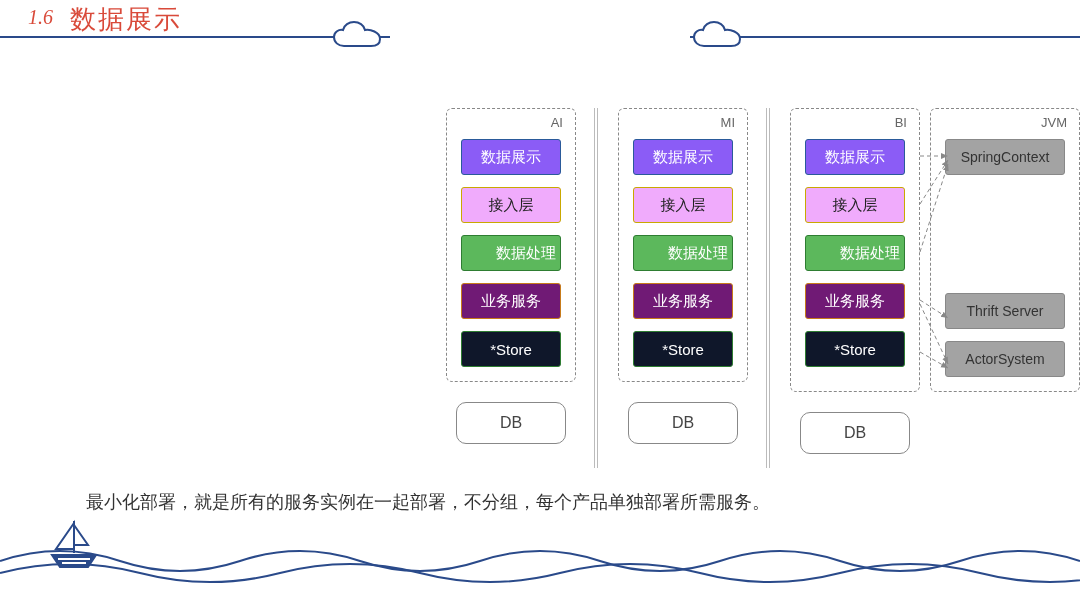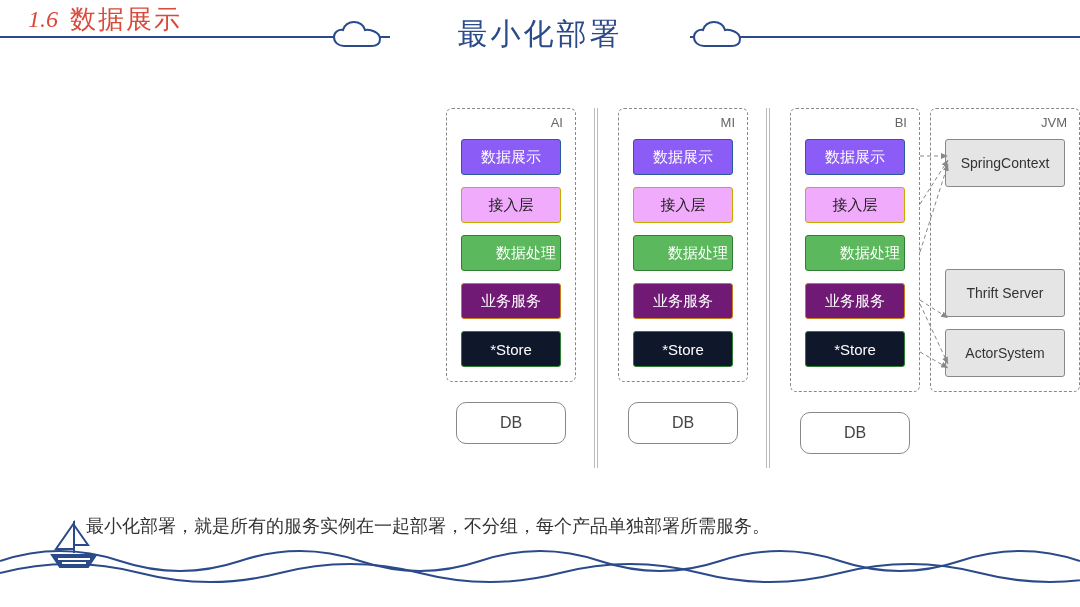--- a/index.html
+++ b/index.html
@@ -14,21 +14,21 @@
   .header {
     position: relative;
     height: 70px;
     padding-top: 8px;
   }
   .section-num {
     position: absolute;
     left: 28px;
     top: 6px;
     color: #d94a3a;
-    font-size: 24px;
+    font-size: 20px;
     font-family: "Comic Sans MS", cursive;
     font-style: italic;
   }
   .section-title {
     position: absolute;
     left: 70px;
     top: 2px;
     color: #d94a3a;
     font-size: 26px;
     font-family: "KaiTi", "STKaiti", serif;
@@ -144,47 +144,46 @@
     padding: 30px 14px 14px 14px;
     position: relative;
     display: flex;
     flex-direction: column;
     justify-content: space-between;
     align-items: center;
     height: 284px;
   }
   .jvm-item {
     width: 120px;
-    height: 48px;
+    height: 36px;
     border: 1.5px solid #888;
     border-radius: 3px;
     display: flex;
     align-items: center;
     justify-content: center;
     font-size: 14px;
     color: #333;
     font-family: Arial, sans-serif;
-    background: #e5e5e5;
+    background: #a3a3a3;
   }
   .arrow-svg {
     position: absolute;
     left: 128px;
     top: 0;
     pointer-events: none;
   }
   .caption {
     position: absolute;
     top: 490px;
     left: 0;
     width: 856px;
     text-align: center;
     font-size: 18px;
     color: #333;
     font-family: "SimSun", serif;
-    margin-top: 24px;
   }
   .waves {
     position: absolute;
     bottom: 16px;
     left: 0;
     width: 1080px;
     height: 60px;
   }
   .boat {
     position: absolute;
@@ -193,21 +192,20 @@
   }
 </style>
 </head>
 <body>
 
 <div class="header">
   <span class="section-num">1.6</span>
   <span class="section-title">数据展示</span>
   <div class="rule-line"></div>
   <div class="rule-mask"></div>
-  <div class="main-title">最小化部署</div>
   <svg class="cloud" style="left:330px" width="54" height="32" viewBox="0 0 54 32">
     <path d="M14 26c-6 0-10-4-10-9s5-8 9-7c1-5 6-8 11-8s10 3 11 8c5-1 15 2 15 9 0 5-4 7-9 7H14z"></path>
   </svg>
   <svg class="cloud" style="left:690px" width="54" height="32" viewBox="0 0 54 32">
     <path d="M14 26c-6 0-10-4-10-9s5-8 9-7c1-5 6-8 11-8s10 3 11 8c5-1 15 2 15 9 0 5-4 7-9 7H14z"></path>
   </svg>
 </div>
 
 <div class="diagram-area">
 

